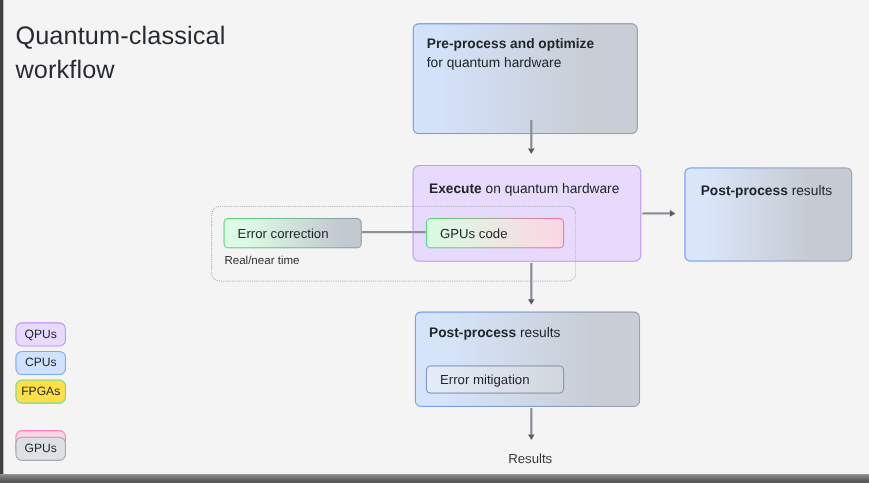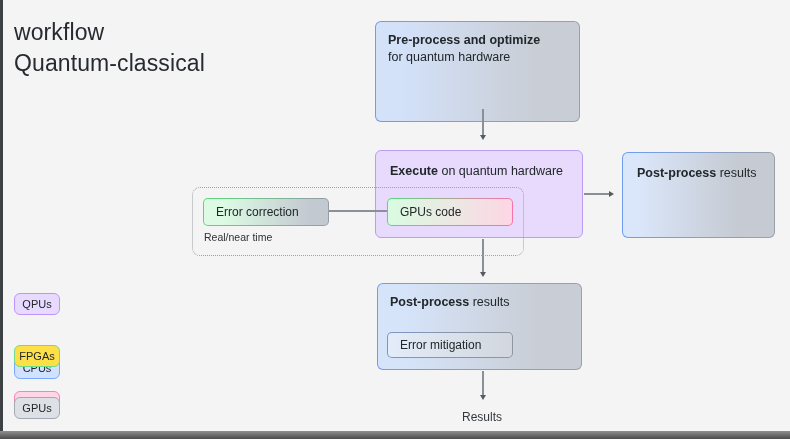--- a/index.html
+++ b/index.html
@@ -61,22 +61,22 @@
     display:flex;align-items:center;justify-content:center;font-size:11px;color:#21272a;}
 
   
   .edge-left{left:0;top:0;width:3px;height:431px;background:#3e4144;z-index:20;}
   .bottom-band{left:0;top:431px;width:790px;height:8px;background:linear-gradient(180deg,#8f8f8f,#4b4b4b);z-index:20;}
 </style>
 </head>
 <body>
 
 <div class="abs page-title">
+  <div>Quantum-classical</div>
   <div>workflow</div>
-  <div>Quantum-classical</div>
 </div>
 
 <div class="abs node n-preprocess">
   <div class="bold">Pre-process and optimize</div>
   <div>for quantum hardware</div>
 </div>
 
 <div class="abs arrow-v" style="left:482px;top:109px;height:26px;"></div>
 
 <div class="abs node n-execute">
@@ -112,21 +112,21 @@
   <span>Error mitigation</span>
 </div>
 
 <div class="abs arrow-v" style="left:482px;top:371px;height:24px;"></div>
 
 <div class="abs results-label">Results</div>
 
 <div class="abs tag" style="top: 293px; background: rgb(232, 218, 255); border-color: rgb(190, 149, 255);">
   <span>QPUs</span>
 </div>
-<div class="abs tag" style="top: 319px; background: rgb(208, 226, 255); border-color: rgb(120, 169, 255); margin-top: 38px;">
+<div class="abs tag" style="top: 319px; background: rgb(208, 226, 255); border-color: rgb(120, 169, 255);">
   <span>CPUs</span>
 </div>
 <div class="abs tag" style="top: 345px; background: #fde047; border-color: rgb(111, 220, 140);">
   <span>FPGAs</span>
 </div>
 <div class="abs tag" style="top: 371px; background: rgb(255, 214, 232); border-color: rgb(255, 126, 182); margin-top: 20px;">
   <span>ASICs</span>
 </div>
 <div class="abs tag" style="top: 397px; background: rgb(221, 225, 230); border-color: rgb(162, 169, 176);">
   <span>GPUs</span>

